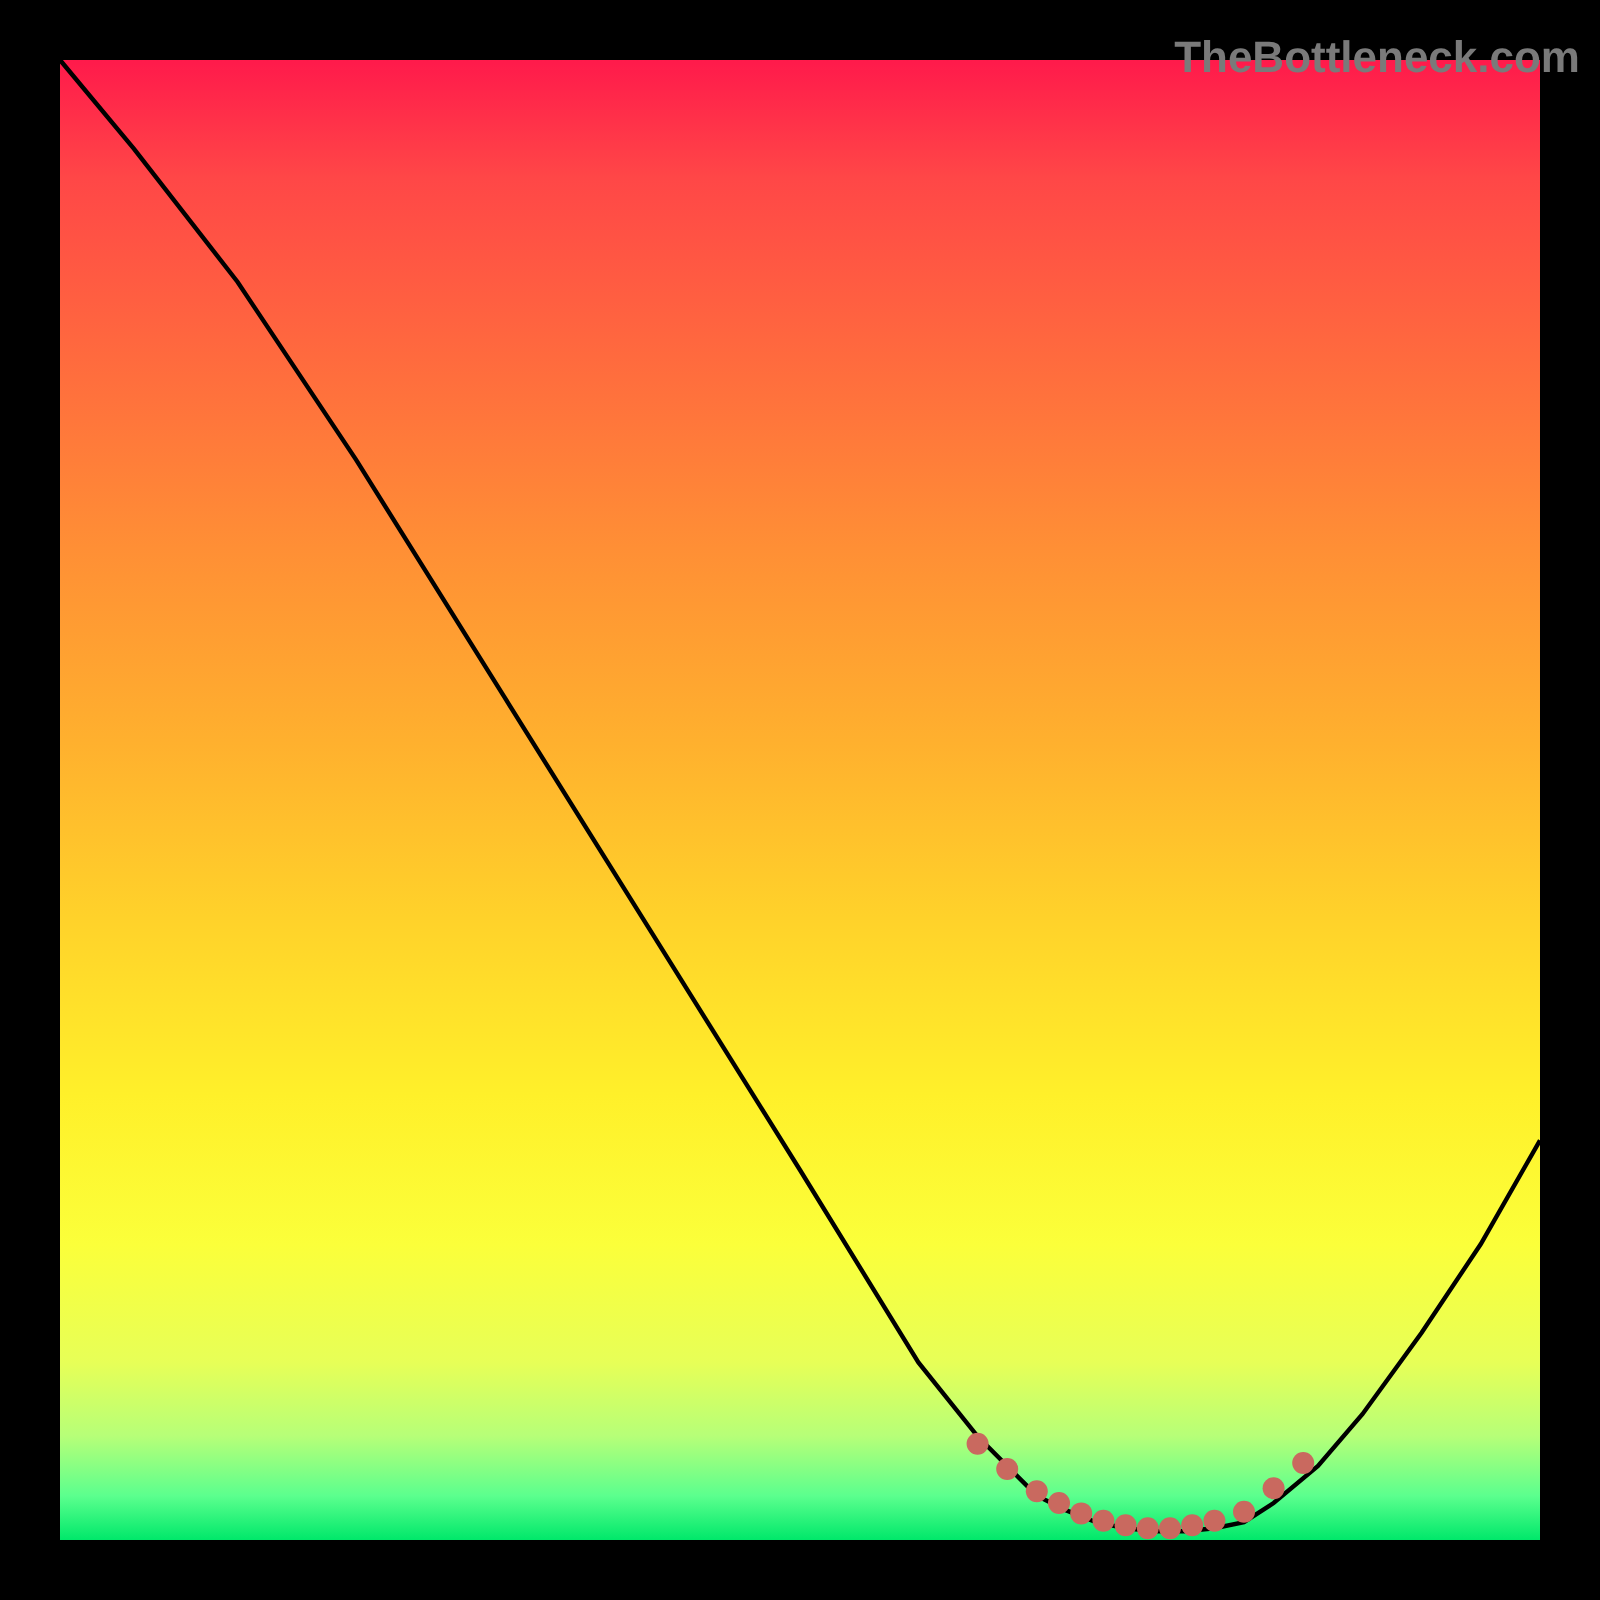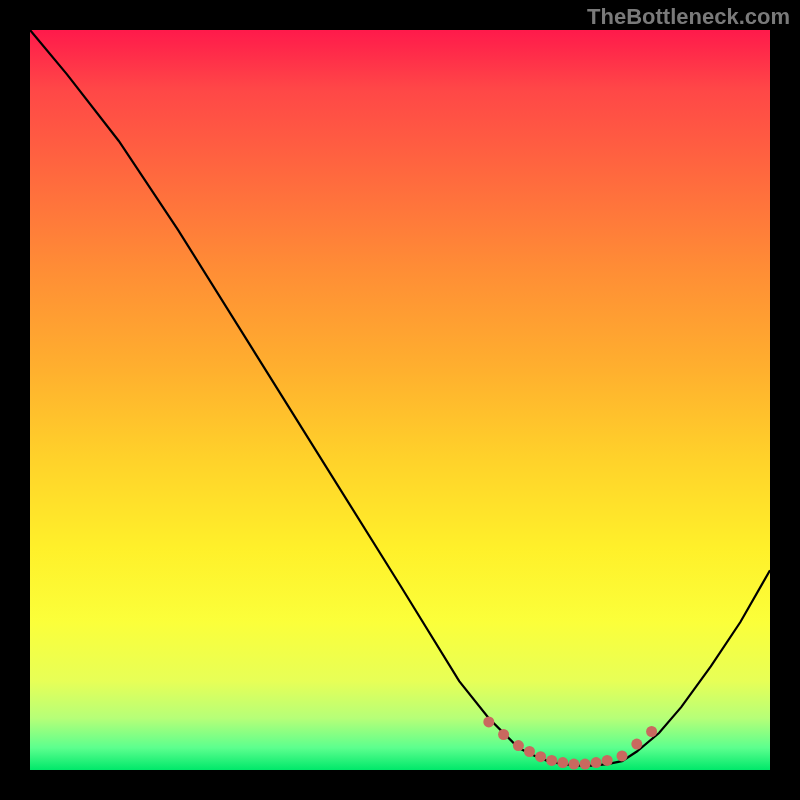--- a/index.html
+++ b/index.html
@@ -5,21 +5,21 @@
   * { margin: 0; padding: 0; box-sizing: border-box; }
   html, body { width: 800px; height: 800px; overflow: hidden; background: #000; }
   .frame {
     position: relative;
     width: 800px;
     height: 800px;
     background: #000;
   }
   .watermark {
     position: absolute;
-    top: 4px;
+    top: 16px;
     right: 10px;
     font-family: Arial, Helvetica, sans-serif;
     font-size: 22px;
     font-weight: bold;
     color: #7a7a7a;
     z-index: 10;
   }
   .plot-area {
     position: absolute;
     left: 30px;

